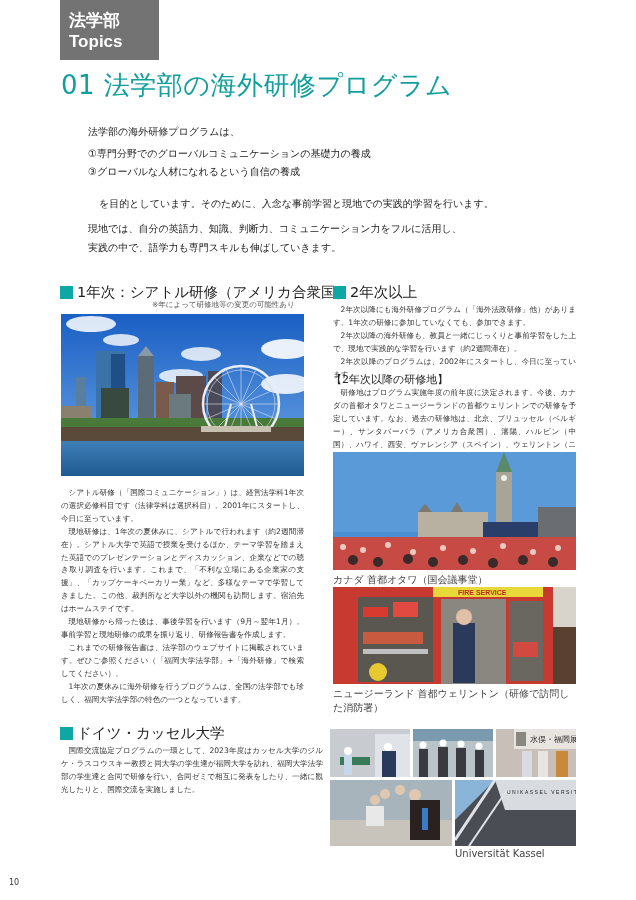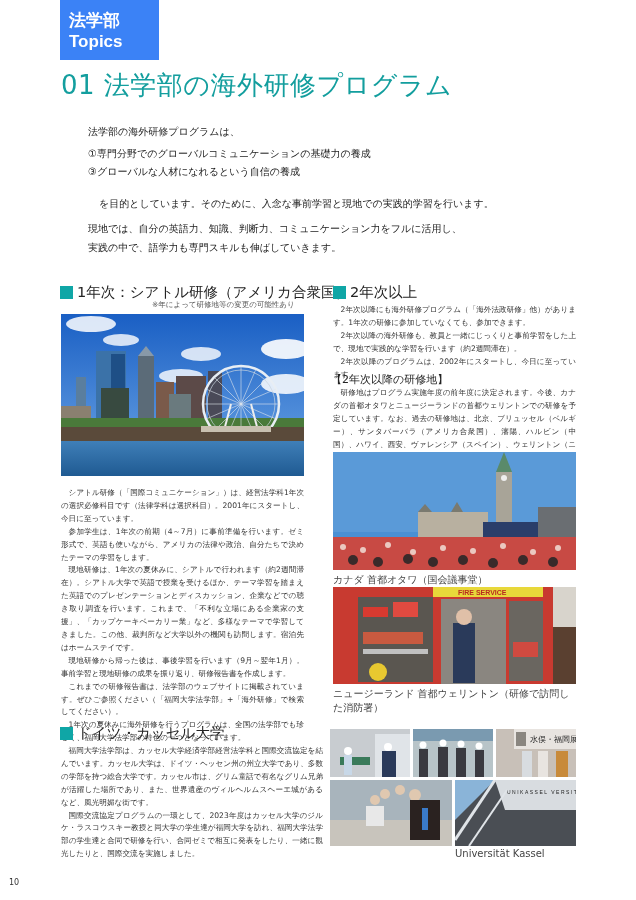--- a/index.html
+++ b/index.html
@@ -2,21 +2,21 @@
 <html><head>
   <meta charset="utf-8">
   <style>
     * { box-sizing: border-box; margin: 0; padding: 0; }
     body {
       width: 636px; height: 900px; background: #ffffff; position: relative;
       font-family: "DejaVu Sans", sans-serif; color: #333; overflow: hidden;
     }
     .tab-badge {
       position: absolute; left: 60px; top: 0; width: 99px; height: 60px;
-      background: #3b82f6; color: #fff; font-size: 17px; font-weight: bold;
+      background: #737373; color: #fff; font-size: 17px; font-weight: bold;
       display: flex; align-items: flex-end; padding: 0 0 8px 9px;
       font-family: "Liberation Sans", sans-serif;
     }
     .page-title {
       position: absolute; left: 61px; top: 68px; font-size: 26px;
       color: #139e9e; letter-spacing: 0.5px;
       font-family: "DejaVu Sans", sans-serif;
     }
     .intro { position: absolute; left: 88px; top: 122px; font-size: 10px; color: #222; line-height: 19px; }
     .intro .lead { margin-bottom: 4px; }
@@ -106,21 +106,20 @@
     <line x1="170" y1="90" x2="160" y2="128" stroke="#eee" stroke-width="2"></line>
     <line x1="190" y1="90" x2="200" y2="128" stroke="#eee" stroke-width="2"></line>
     <rect x="0" y="113" width="243" height="14" fill="#5a4a3a"></rect>
     <rect x="140" y="112" width="70" height="6" fill="#c8c0b0"></rect>
     <rect x="0" y="127" width="243" height="35" fill="url(#water)"></rect>
   </svg>
 </div>
 
 <div class="body-text" style="left:61px; top:487px; width:243px;">
   <p>シアトル研修（「国際コミュニケーション」）は、経営法学科1年次の選択必修科目です（法律学科は選択科目）。2001年にスタートし、今日に至っています。</p>
-  <p>参加学生は、1年次の前期（4～7月）に事前準備を行います。ゼミ形式で、英語も使いながら、アメリカの法律や政治、自分たちで決めたテーマの学習をします。</p>
   <p>現地研修は、1年次の夏休みに、シアトルで行われます（約2週間滞在）。シアトル大学で英語で授業を受けるほか、テーマ学習を踏まえた英語でのプレゼンテーションとディスカッション、企業などでの聴き取り調査を行います。これまで、「不利な立場にある企業家の支援」、「カップケーキベーカリー業」など、多様なテーマで学習してきました。この他、裁判所など大学以外の機関も訪問します。宿泊先はホームステイです。</p>
   <p>現地研修から帰った後は、事後学習を行います（9月～翌年1月）。事前学習と現地研修の成果を振り返り、研修報告書を作成します。</p>
   <p>これまでの研修報告書は、法学部のウェブサイトに掲載されています。ぜひご参照ください（「福岡大学法学部」+「海外研修」で検索してください）。</p>
   <p>1年次の夏休みに海外研修を行うプログラムは、全国の法学部でも珍しく、福岡大学法学部の特色の一つとなっています。</p>
 </div>
 
 <div class="sec-head" style="left:333px; top:283px;">
   <span class="sq"></span>
   <span>2年次以上</span>
 </div>
@@ -192,21 +191,20 @@
     <rect x="220" y="40" width="23" height="57" fill="#5a4030"></rect>
   </svg>
 </div>
 <div class="caption" style="left:333px; top:687px; width:243px;">ニュージーランド 首都ウェリントン（研修で訪問した消防署）</div>
 
 <div class="sec-head" style="left:60px; top:724px;">
   <span class="sq"></span>
   <span>ドイツ・カッセル大学</span>
 </div>
 <div class="body-text" style="left:61px; top:745px; width:262px;">
-  <p>福岡大学法学部は、カッセル大学経済学部経営法学科と国際交流協定を結んでいます。カッセル大学は、ドイツ・ヘッセン州の州立大学であり、多数の学部を持つ総合大学です。カッセル市は、グリム童話で有名なグリム兄弟が活躍した場所であり、また、世界遺産のヴィルヘルムスヘーエ城があるなど、風光明媚な街です。</p>
   <p>国際交流協定プログラムの一環として、2023年度はカッセル大学のジルケ・ラスコウスキー教授と同大学の学生達が福岡大学を訪れ、福岡大学法学部の学生達と合同で研修を行い、合同ゼミで相互に発表をしたり、一緒に観光したりと、国際交流を実施しました。</p>
 </div>
 
 <div class="photo" style="left:330px; top:729px; width:80px; height:48px;">
   <svg width="80" height="48">
     <rect width="80" height="48" fill="#c8ccd0"></rect>
     <rect x="45" y="5" width="35" height="43" fill="#e0e4e8"></rect>
     <rect x="10" y="28" width="30" height="8" fill="#3a7a5a"></rect>
     <circle cx="18" cy="22" r="4" fill="#fff"></circle>
       <circle cx="58" cy="18" r="4" fill="#fff"></circle>

